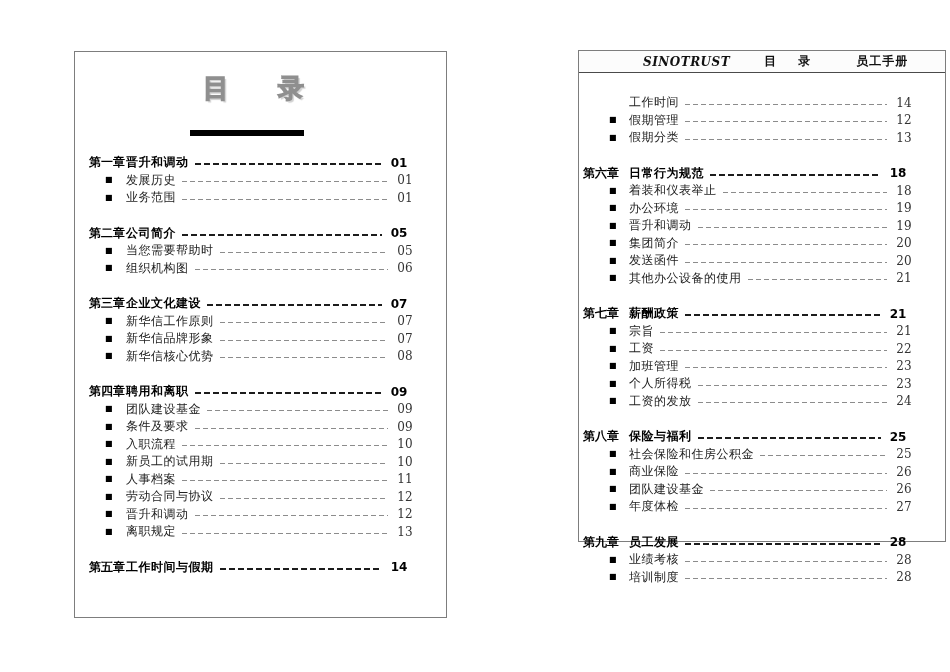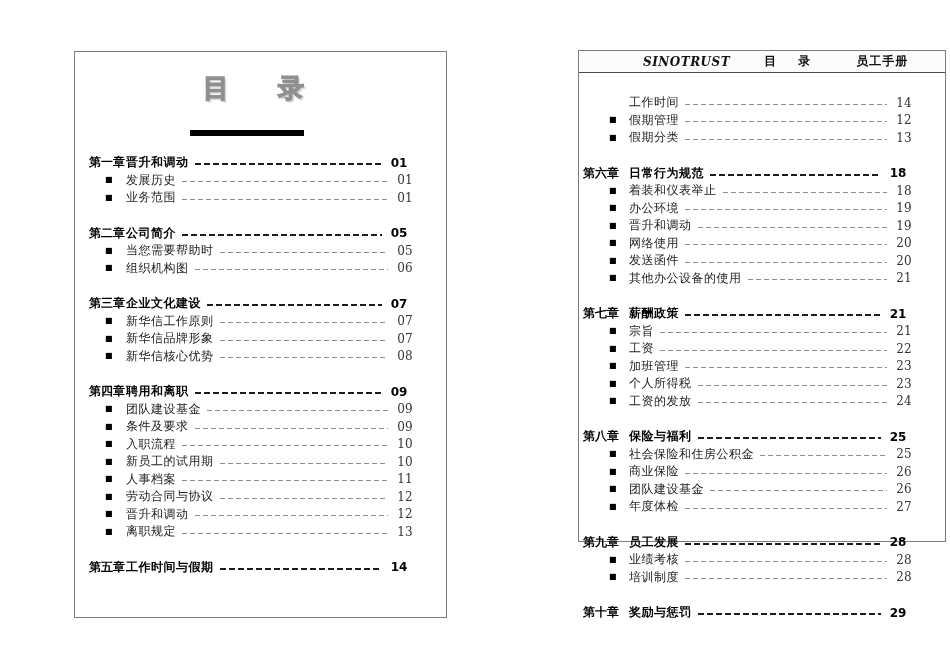--- a/index.html
+++ b/index.html
@@ -284,21 +284,21 @@
           <span class="bullet">■</span>
         </span>
         <span class="lbl">晋升和调动</span>
         <span class="leader"></span>
         <span class="num">19</span>
       </div>
     <div class="row it">
         <span class="c1">
           <span class="bullet">■</span>
         </span>
-        <span class="lbl">网络使用</span>
+        <span class="lbl">集团简介</span>
         <span class="leader"></span>
         <span class="num">20</span>
       </div>
     <div class="row it">
         <span class="c1">
           <span class="bullet">■</span>
         </span>
         <span class="lbl">发送函件</span>
         <span class="leader"></span>
         <span class="num">20</span>
@@ -414,20 +414,14 @@
       </div>
     <div class="row it">
         <span class="c1">
           <span class="bullet">■</span>
         </span>
         <span class="lbl">培训制度</span>
         <span class="leader"></span>
         <span class="num">28</span>
       </div>
 
-    <div class="row ch">
-        <span class="c1">第十章</span>
-        <span class="lbl">奖励与惩罚</span>
-        <span class="leader"></span>
-        <span class="num">29</span>
-      </div>
   </div>
 </div>
 
 </body></html>

